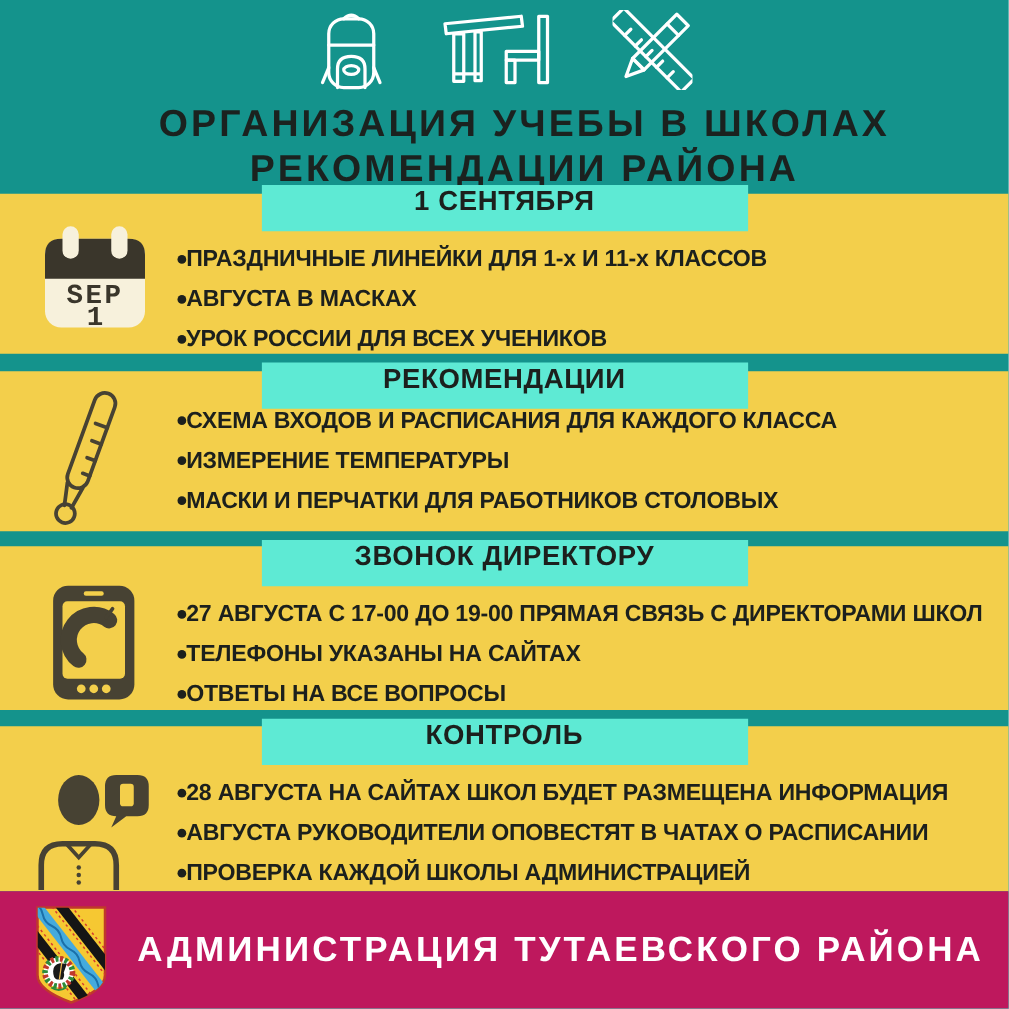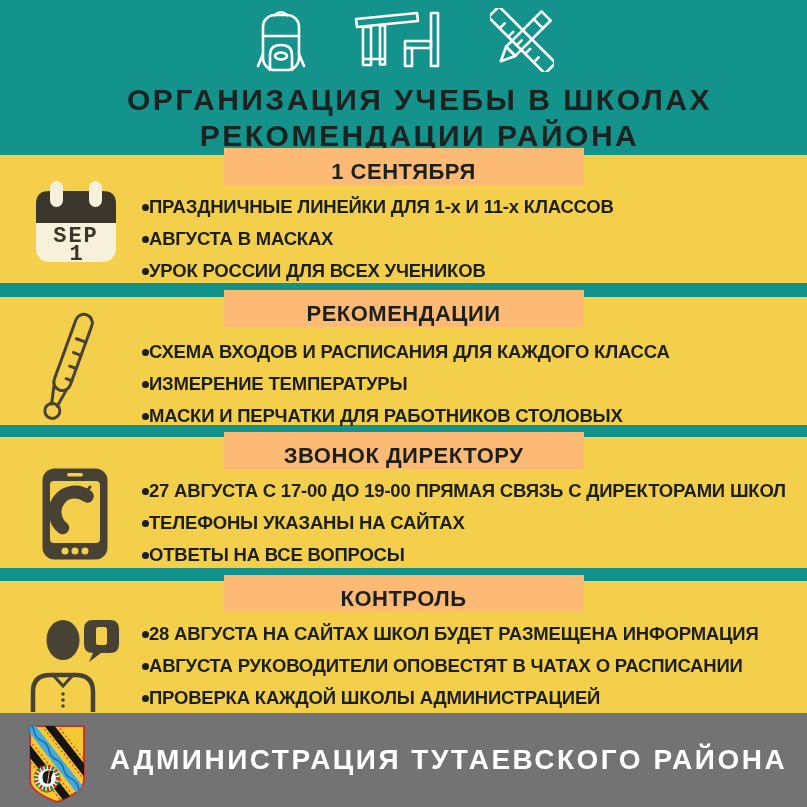--- a/index.html
+++ b/index.html
@@ -5,43 +5,43 @@
   html,body{margin:0;padding:0;}
   .page{position:relative;width:807px;height:807px;background:#14938C;overflow:hidden;
         font-family:"Liberation Sans",sans-serif;}
   
   .row{position:absolute;left:0;right:0;background:#F3CF4B;}
   .row1{top:155px;height:128px;}
   .row2{top:297px;height:128px;}
   .row3{top:437px;height:131px;}
   .row4{top:581px;height:132px;}
   
-  .bar{position:absolute;left:50%;transform:translateX(-50%);width:360px;height:37px;
-       background:#fdba74;display:flex;align-items:flex-end;justify-content:center;z-index:5;}
+  .bar{position:absolute;left:50%;transform:translateX(-50%);width:389px;height:37px;
+       background:#5eead4;display:flex;align-items:flex-start;justify-content:center;z-index:5;}
   .bar span{font-weight:bold;font-size:22px;color:#1C201D;letter-spacing:0.5px;white-space:nowrap;}
   .bar1{top:148px;} .bar2{top:290px;} .bar3{top:432px;} .bar4{top:575px;}
   
   .bullets{position:absolute;left:142px;right:10px;display:flex;flex-direction:column;gap:10px;}
-  .bl1{top:196px;} .bl2{top:341px;} .bl3{top:480px;} .bl4{top:623px;}
+  .bl1{top:196px;} .bl2{top:325px;} .bl3{top:480px;} .bl4{top:623px;}
   .bullet{display:flex;align-items:center;}
   .dot{width:7px;height:7px;border-radius:50%;background:#1C201D;flex:none;}
   .bullet span{font-weight:bold;font-size:18.5px;letter-spacing:-0.2px;color:#1C201D;white-space:nowrap;}
   
   .hdr-icons{position:absolute;top:8px;left:0;right:0;display:flex;justify-content:center;
              align-items:flex-start;gap:46px;}
   .title{position:absolute;top:82px;left:0;right:0;text-align:center;font-weight:bold;
          font-size:30px;line-height:36px;letter-spacing:2.5px;color:#1B221F;padding-left:32px;}
   
   .icon-abs{position:absolute;}
   .cal-icon{left:33px;top:179px;}
   .thermo-icon{left:27px;top:310px;}
   .phone-icon{left:41px;top:467px;}
   .person-icon{left:25px;top:614px;}
   
-  .footer{position:absolute;top:713px;left:0;right:0;height:94px;background:#737373;}
+  .footer{position:absolute;top:713px;left:0;right:0;height:94px;background:#be185d;}
   .crest{position:absolute;left:26px;top:10px;}
   .footer-text{position:absolute;left:112px;right:22px;top:0;height:94px;display:flex;
                align-items:center;justify-content:center;font-weight:bold;font-size:28px;
                letter-spacing:2.5px;color:#FFFFFF;white-space:nowrap;}
   .cal-text{font-family:"Liberation Mono",monospace;font-weight:bold;}
 </style>
 </head>
 <body>
 
 <div class="page">

